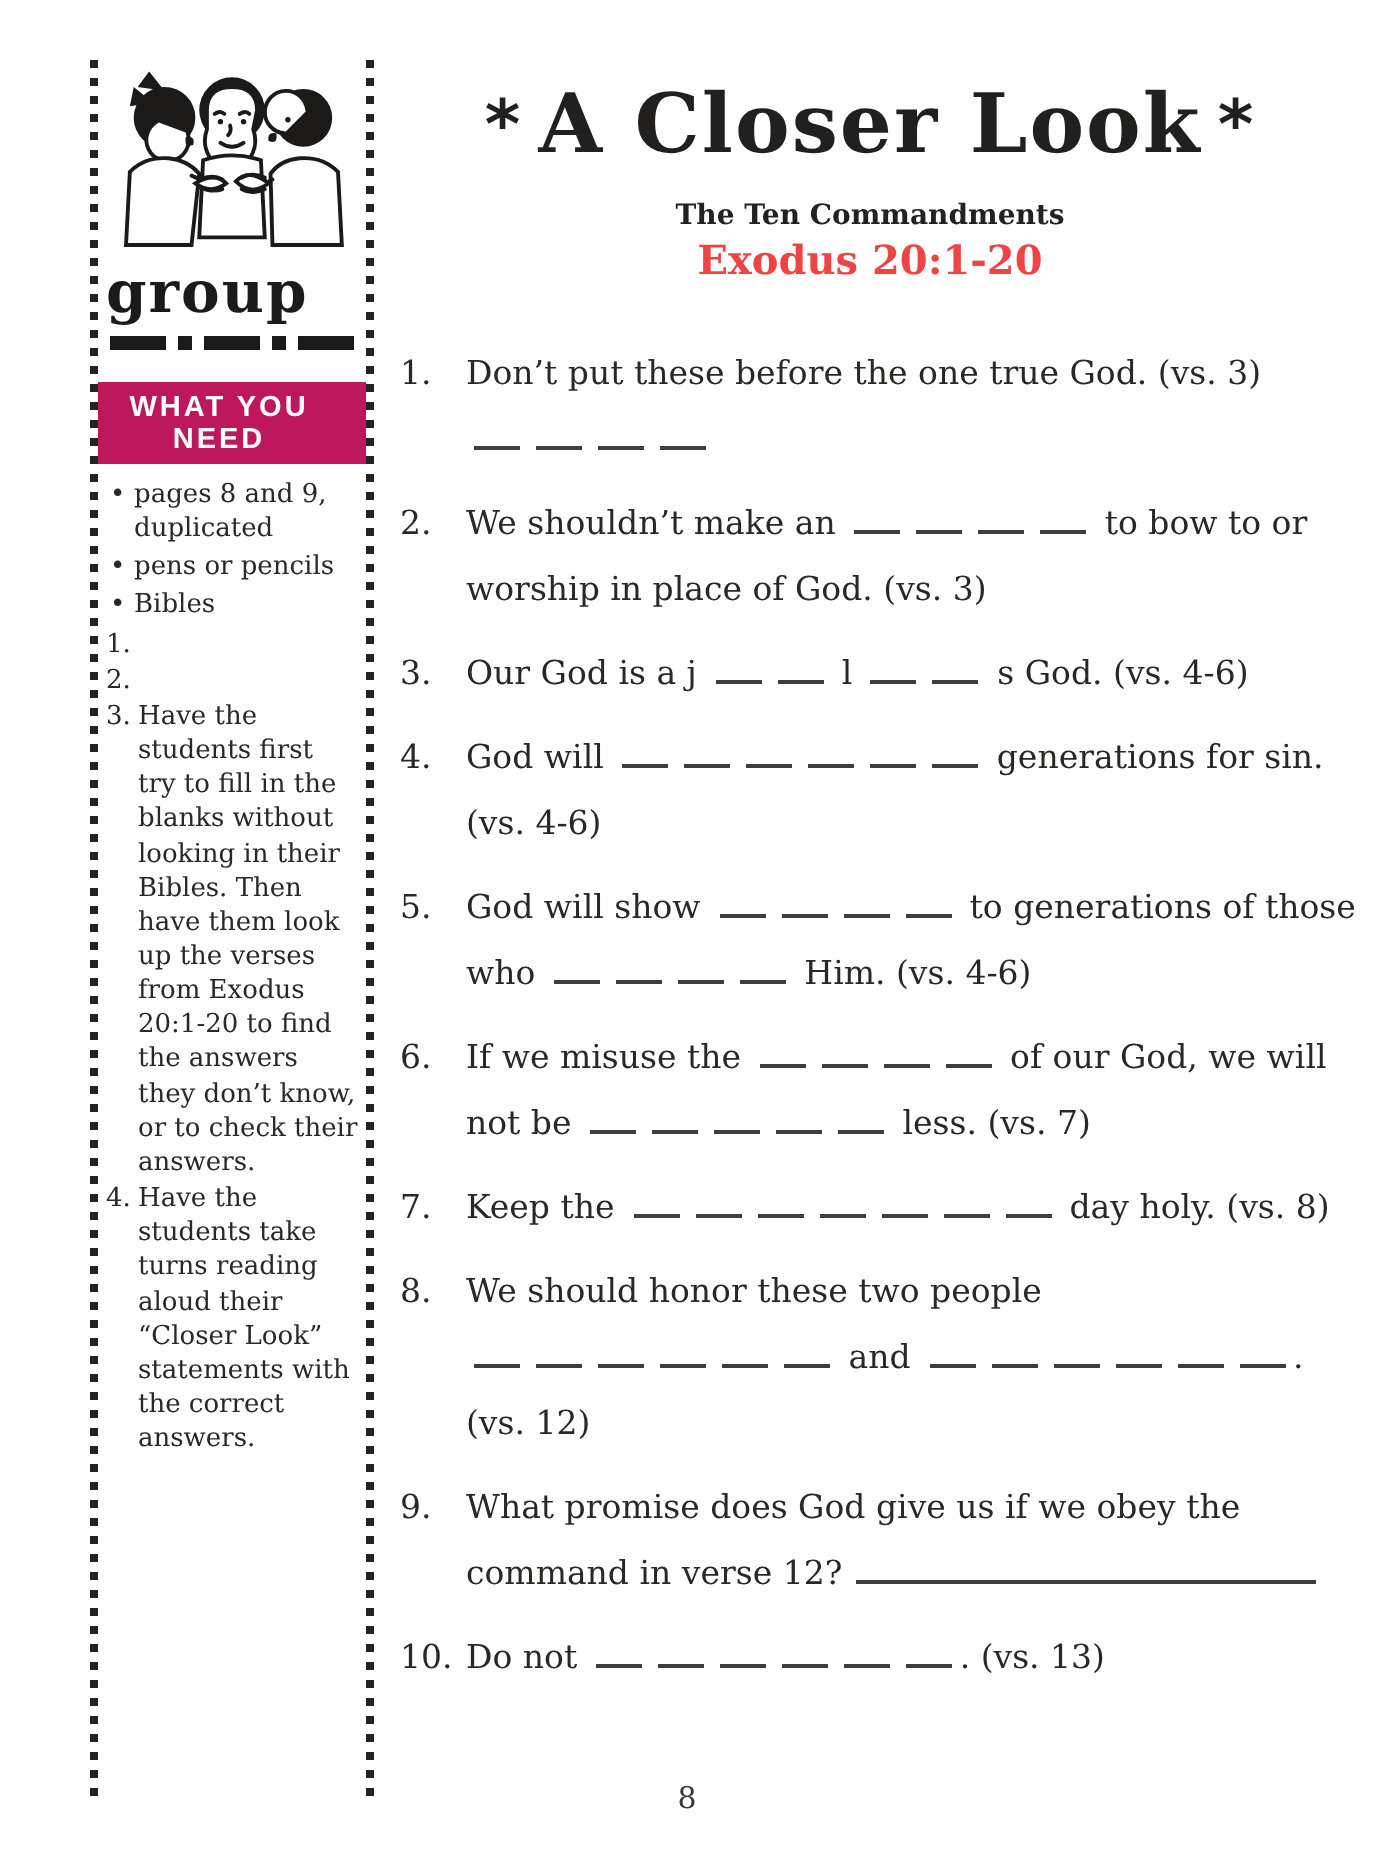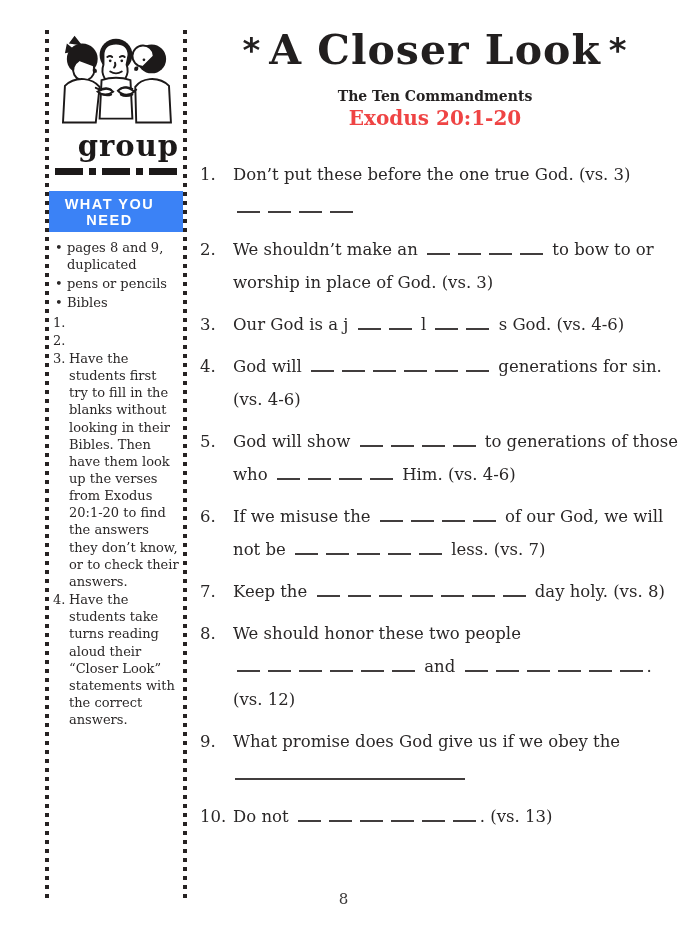--- a/index.html
+++ b/index.html
@@ -11,46 +11,46 @@
   .sidebar{
     position:absolute;left:45px;top:30px;width:142px;height:868px;
     display:flex;flex-direction:column;box-sizing:border-box;padding:0 8px;
   }
   .dotted-edge{
     position:absolute;top:0;bottom:0;width:4px;
     background-image:repeating-linear-gradient(to bottom,#262222 0 4px,transparent 4px 9px);
   }
   .dotted-edge.left{left:0;}
   .dotted-edge.right{right:0;}
-  .logo-block{text-align:right;}
+  .logo-block{text-align:left;}
   .logo-block svg{display:block;margin:0 auto;}
   .logo-text{
     font-family:"DejaVu Serif", serif;font-weight:bold;font-size:29px;
     letter-spacing:1px;color:#1c1919;line-height:1;margin-top:-4px;
   }
   .dashdot{display:flex;justify-content:center;align-items:center;gap:6px;margin:7px 0 0 0;}
   .dashdot .dash{width:28px;height:7px;background:#1c1919;}
   .dashdot .dot{width:7px;height:7px;background:#1c1919;}
   .banner{
-    background:#3b82f6;color:#ffffff;text-align:center;
+    background:#be185d;color:#ffffff;text-align:center;
     font-family:"Liberation Sans", sans-serif;font-weight:bold;
     font-size:14.5px;letter-spacing:1.5px;padding:5px 13px 4px 0;
     margin:16px -4px 8px -4px;
   }
   .banner.second{margin-top:10px;}
   .need-list{margin:0;padding:0 0 0 2px;}
   .need-item{display:flex;font-size:13px;line-height:1.3;margin-bottom:2px;}
   .need-item .bullet{width:12px;flex:0 0 12px;font-size:13px;}
   .todo-list{margin:0;padding:0;}
   .todo-item{display:flex;font-size:13px;line-height:1.32;margin-bottom:1px;}
   .todo-item .tnum{width:16px;flex:0 0 16px;}
   .todo-item .ttext{flex:1;}
   .sidebar-spacer{flex:1;}
   
-  .main{position:absolute;left:200px;top:26px;width:470px;}
+  .main{position:absolute;left:200px;top:38px;width:470px;}
   .title{
     margin:0;text-align:center;font-family:"DejaVu Serif", serif;
     font-weight:bold;font-size:41px;line-height:1.2;color:#221f1f;
     letter-spacing:1px;white-space:nowrap;
   }
   .title .star{
     font-family:"DejaVu Sans", sans-serif;font-size:34px;font-weight:bold;
     vertical-align:2px;padding:0 8px;
   }
   .subtitle1{
@@ -218,21 +218,21 @@
         <div class="q-body">
           <div class="q-line"><span class="q-text">We should honor these two people</span></div>
           <div class="q-line"><span class="blank"></span><span class="blank"></span><span class="blank"></span><span class="blank"></span><span class="blank"></span><span class="blank"></span><span class="q-text"> and </span><span class="blank"></span><span class="blank"></span><span class="blank"></span><span class="blank"></span><span class="blank"></span><span class="blank"></span><span class="q-text">.</span></div>
           <div class="q-line"><span class="q-text">(vs. 12)</span></div>
         </div>
       </div>
       <div class="question">
         <div class="q-num">9.</div>
         <div class="q-body">
           <div class="q-line"><span class="q-text">What promise does God give us if we obey the</span></div>
-          <div class="q-line"><span class="blank long" style="width: 230px;"></span></div>
+          <div class="q-line"><span class="q-text">command in verse 12?  </span><span class="blank long" style="width: 230px;"></span></div>
         </div>
       </div>
       <div class="question">
         <div class="q-num">10.</div>
         <div class="q-body">
           <div class="q-line"><span class="q-text">Do not </span><span class="blank"></span><span class="blank"></span><span class="blank"></span><span class="blank"></span><span class="blank"></span><span class="blank"></span><span class="q-text">. (vs. 13)</span></div>
         </div>
       </div>
     </div>
 </main>

